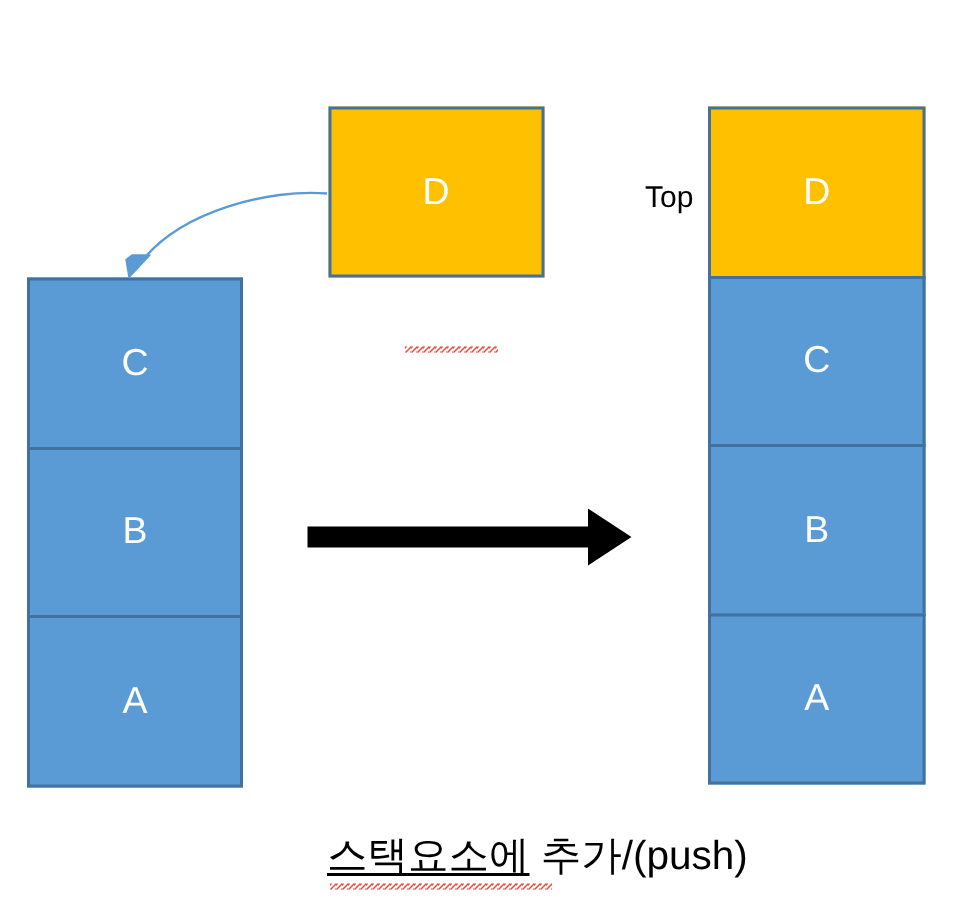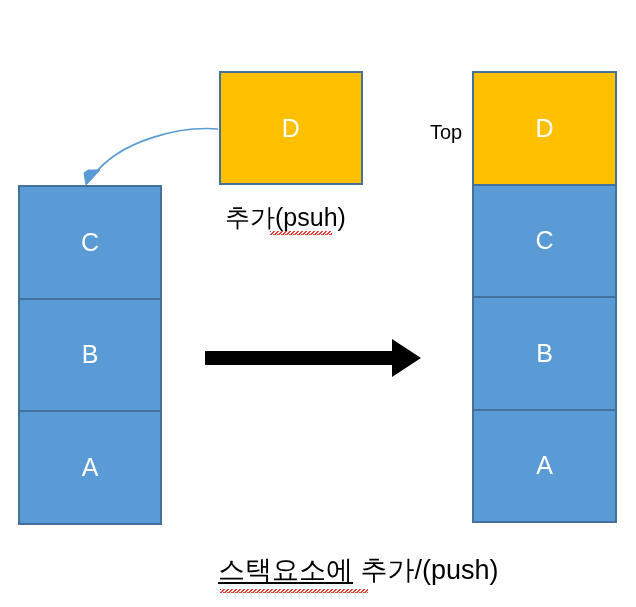--- a/index.html
+++ b/index.html
@@ -144,21 +144,20 @@
     </div>
     <div class="stack-cell blue">
       <span>A</span>
     </div>
   </div>
 
   <div class="cell amber push-box">
     <span>D</span>
   </div>
 
-  <div class="label label-push">추가(psuh)</div>
   <div class="squiggle squiggle-push"></div>
 
   <div class="label label-top">Top</div>
 
   <div class="right-stack">
     <div class="stack-cell amber">
       <span>D</span>
     </div>
     <div class="stack-cell blue">
       <span>C</span>

